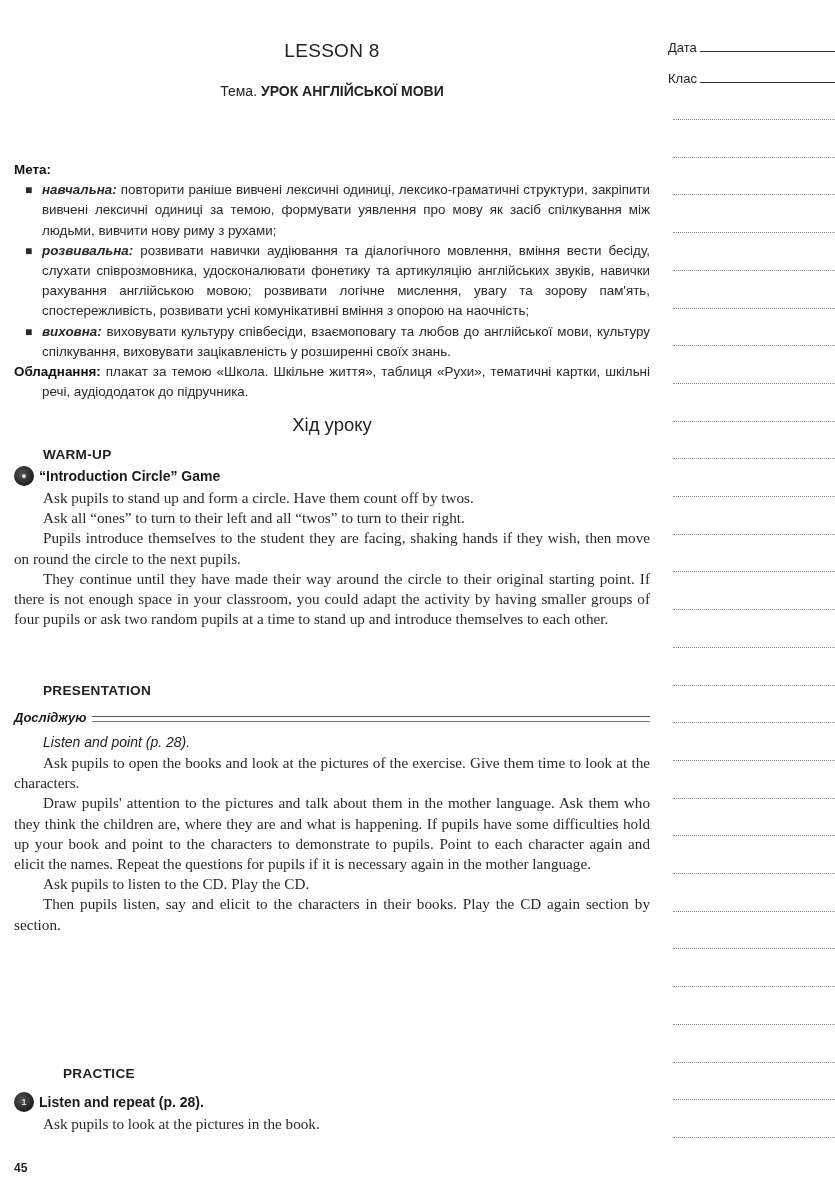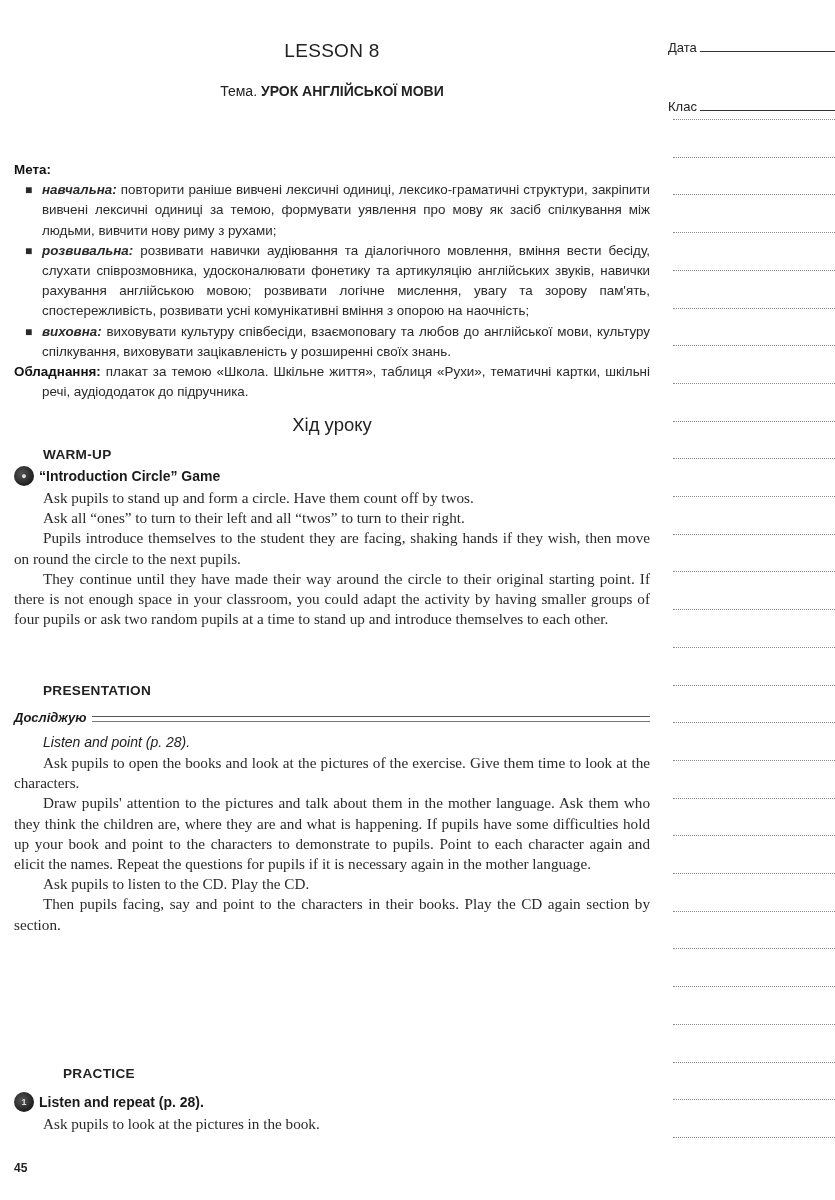--- a/index.html
+++ b/index.html
@@ -96,41 +96,41 @@
   <div class="section-head sans" style="top:683px;">PRESENTATION</div>
   <div class="explore sans">
     <span class="explore-label">Досліджую</span>
     <span class="explore-rule"></span>
   </div>
   <div class="sub-italic sans" style="top:734px;">Listen and point (p. 28).</div>
   <div class="para serif" style="top:753px;">
     <p>Ask pupils to open the books and look at the pictures of the exercise. Give them time to look at the characters.</p>
     <p>Draw pupils' attention to the pictures and talk about them in the mother language. Ask them who they think the children are, where they are and what is happening. If pupils have some difficulties hold up your book and point to the characters to demonstrate to pupils. Point to each character again and elicit the names. Repeat the questions for pupils if it is necessary again in the mother language.</p>
     <p>Ask pupils to listen to the CD. Play the CD.</p>
-    <p>Then pupils facing, say and point to the characters in their books. Play the CD again section by section.</p>
+    <p>Then pupils listen, say and elicit to the characters in their books. Play the CD again section by section.</p>
   </div>
 
   <div class="section-head sans" style="top:1066px;margin-left:20px;">PRACTICE</div>
   <div class="task-head sans" style="top:1092px;">
     <span class="task-icon">1</span>
     <span>Listen and repeat (p. 28).</span>
   </div>
   <div class="para serif" style="top:1114px;">
     <p>Ask pupils to look at the pictures in the book.</p>
   </div>
 </div>
 
 <div class="page-num sans">45</div>
 
 <div id="notes">
   <div class="field sans" style="top:40px;">
     <span class="f-label">Дата</span>
     <span class="f-line"></span>
   </div>
-  <div class="field sans" style="top:71px;margin-top:28px;">
+  <div class="field sans" style="top:71px;">
     <span class="f-label">Клас</span>
     <span class="f-line"></span>
   </div>
   <div id="note-lines">
       <div class="note-line" style="top: 119px;"></div>
       <div class="note-line" style="top: 156.7px;"></div>
       <div class="note-line" style="top: 194.4px;"></div>
       <div class="note-line" style="top: 232.1px;"></div>
       <div class="note-line" style="top: 269.8px;"></div>
       <div class="note-line" style="top: 307.5px;"></div>

